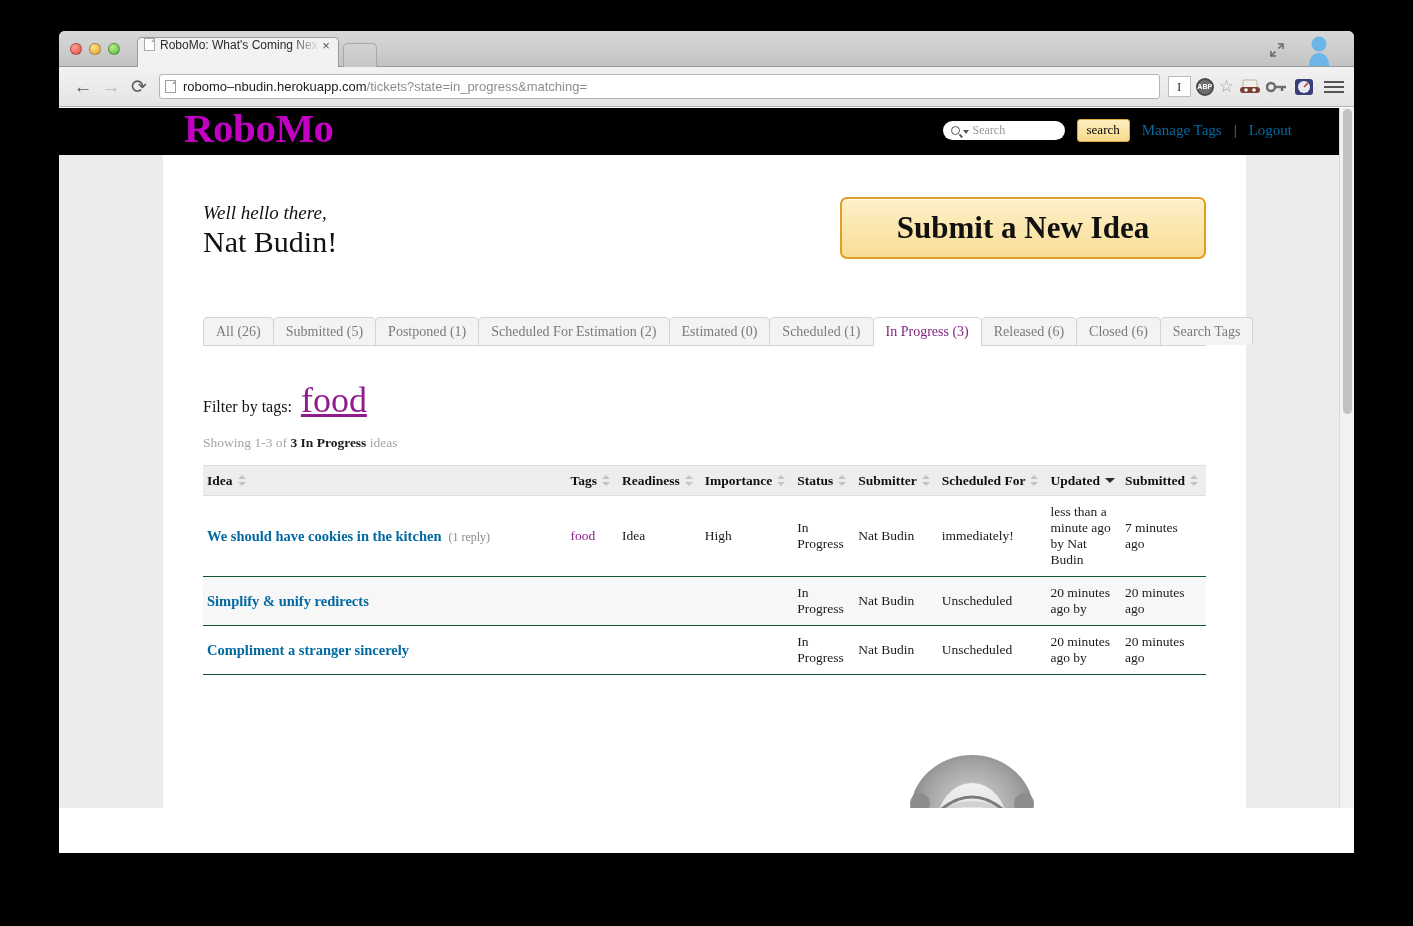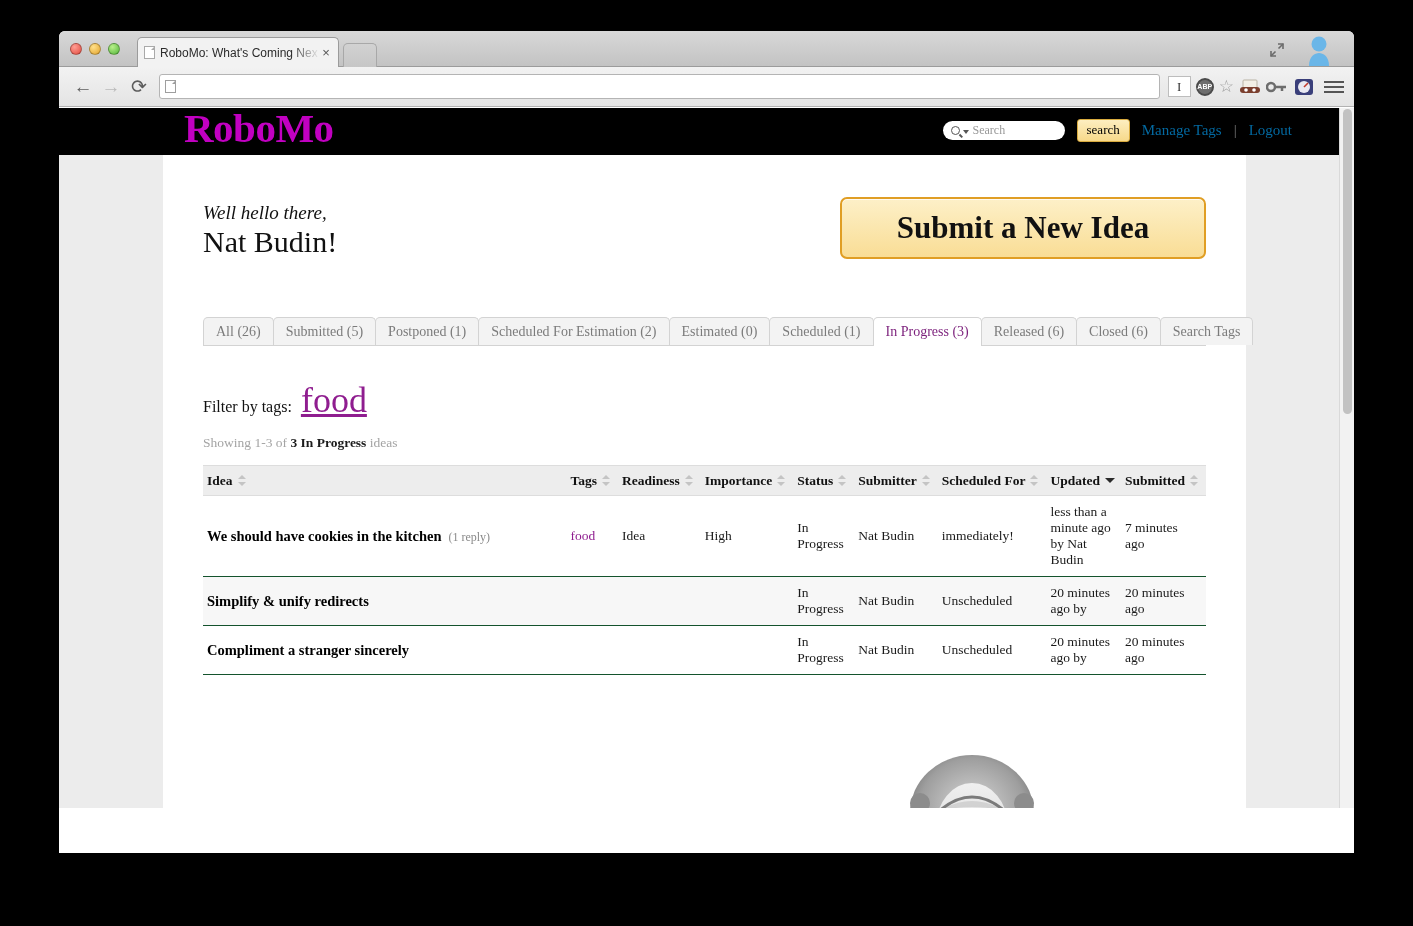--- a/index.html
+++ b/index.html
@@ -34,21 +34,21 @@
   .light.yellow { background: radial-gradient(circle at 35% 30%, #ffe08a, #e2a32c); }
   .light.green  { background: radial-gradient(circle at 35% 30%, #b9f08a, #52b53a); }
 
   .browser-tab {
     position: absolute; left: 78px; top: 6px;
     height: 30px; width: 202px;
     background: #f2f2f2;
     border: 1px solid #9b9b9b;
     border-bottom: none;
     border-radius: 5px 5px 0 0;
-    display: flex; align-items: center;
+    display: flex; align-items: flex-start;
     padding: 0 6px;
     font-family: "Liberation Sans", sans-serif;
     font-size: 12px;
     color: #2b2b2b;
   }
   .tab-fav {
     width: 11px; height: 13px; flex: 0 0 11px;
     background: #fff; border: 1px solid #a9a9a9;
     margin-right: 5px; position: relative;
   }
@@ -259,21 +259,21 @@
   .sorticon.desc::before { display:none; }
   .sorticon.desc::after  { bottom: 3px; border-top: 5px solid #2a2a2a;
                            border-left-width:5px; border-right-width:5px; }
   tbody td {
     font-size: 13.5px; color: #1a1a1a;
     padding: 8px 7px 8px 4px;
     vertical-align: middle;
     border-bottom: 1px solid #14532d;
   }
   tbody tr.alt td { background: #f7f7f7; }
-  td.idea a { color: #000000; font-weight: bold; font-size: 14.5px; text-decoration: none; }
+  td.idea a { color: #0369a1; font-weight: bold; font-size: 14.5px; text-decoration: none; }
   td.idea .reply { color: #8a8a8a; font-size: 12px; font-weight: normal; margin-left: 7px; }
   td.tags a { color: #8f1d8f; text-decoration: none; }
 
   
   .c-idea { width: 395px; }
   .c-tags { width: 42px; }
   .c-read { width: 80px; }
   .c-imp  { width: 92px; }
   .c-stat { width: 58px; }
   .c-subm { width: 82px; }
@@ -335,20 +335,23 @@
     </div>
   </div>
 
   <div class="omnibar">
     <span class="navbtn">←</span>
     <span class="navbtn dim">→</span>
     <span class="navbtn">⟳</span>
 
     <div class="urlbox">
       <span class="url-fav"></span>
+      <span class="url-text">
+        <b>robomo–nbudin.herokuapp.com</b><span>/tickets?state=in_progress&amp;matching=</span>
+      </span>
     </div>
 
     <div class="omni-right">
       <span class="omni-chip">I</span>
       <span class="abp">ABP</span>
       <span class="star">☆</span>
       <span class="ext">
         <svg width="22" height="16" viewBox="0 0 22 16">
           <rect x="4" y="1" width="14" height="8" rx="1" fill="#f2efe6" stroke="#b9b3a4"></rect>
           <rect x="1" y="8" width="20" height="6" rx="3" fill="#7b3f2e"></rect>

